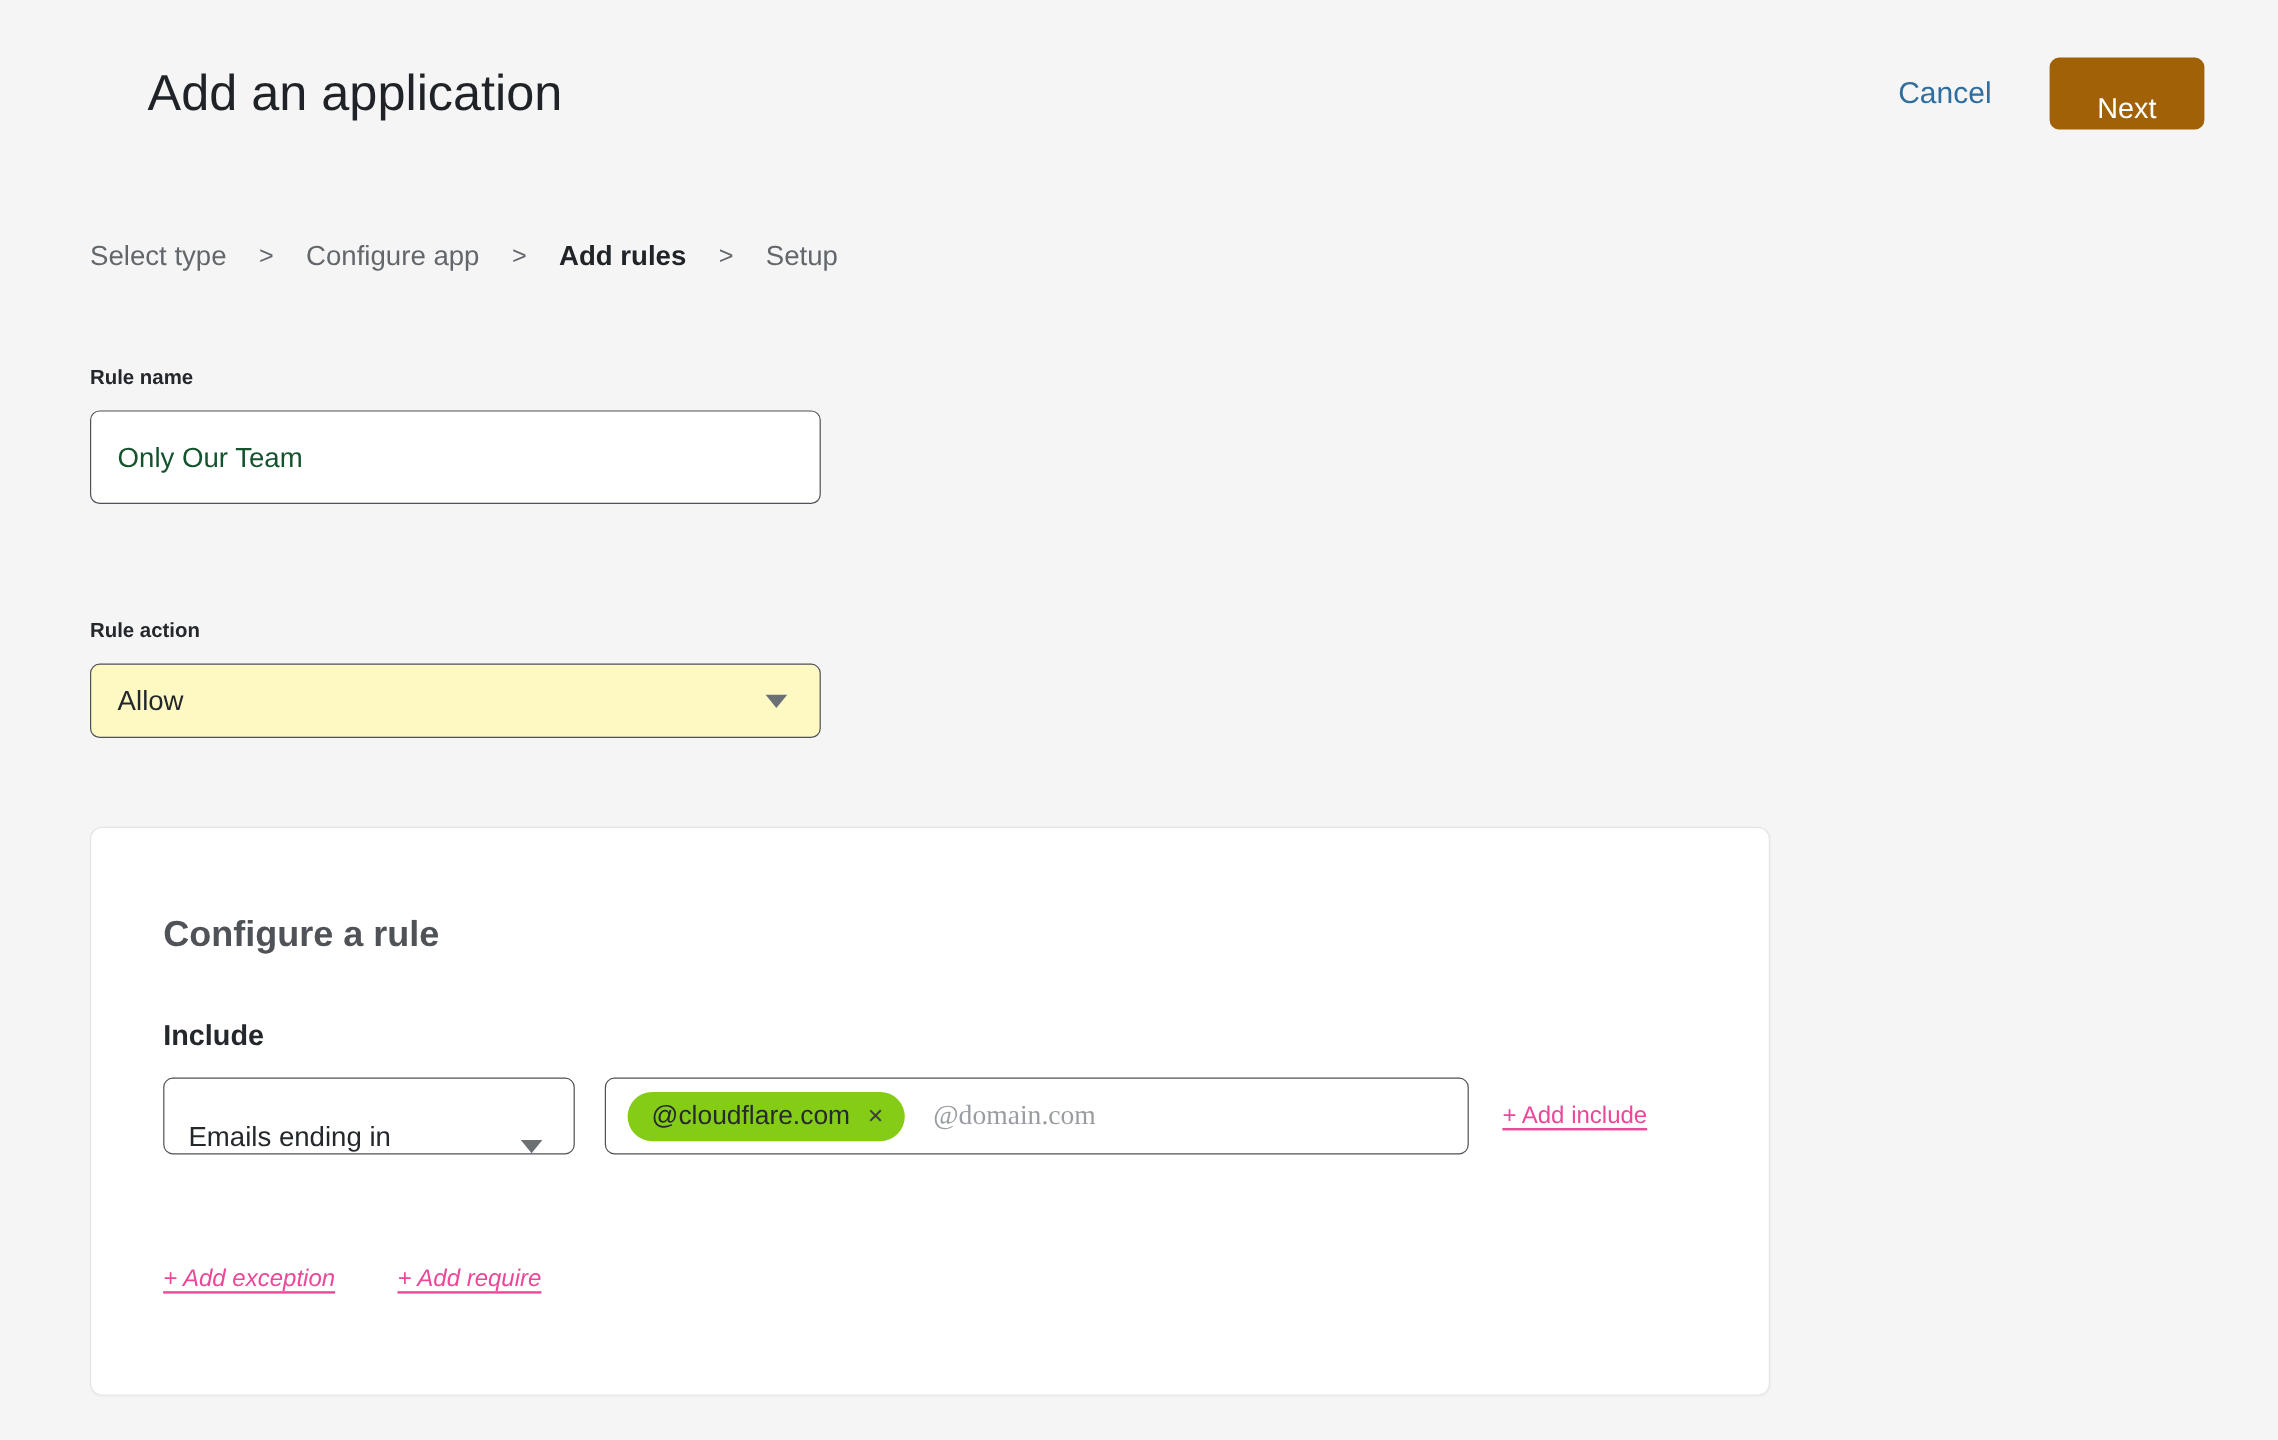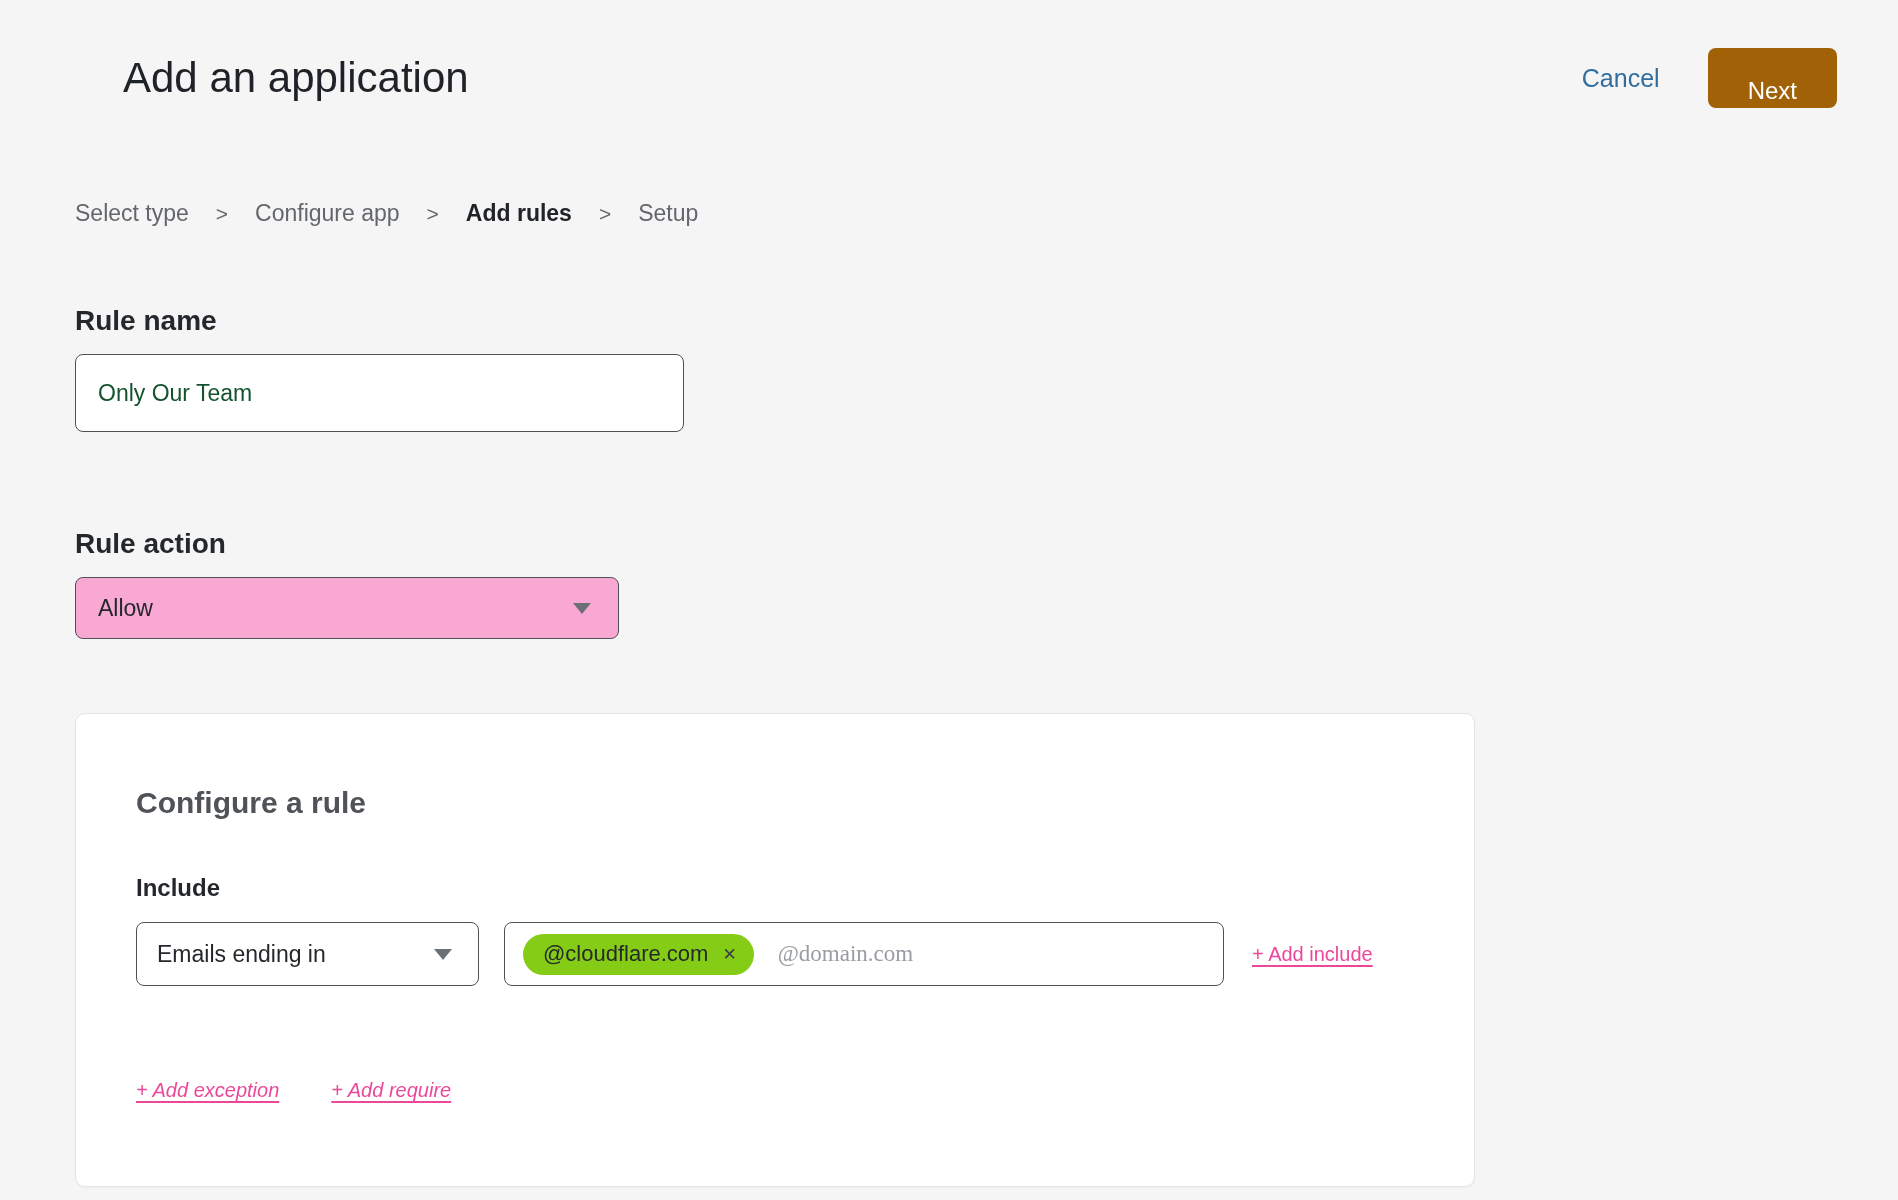--- a/index.html
+++ b/index.html
@@ -64,21 +64,21 @@
     gap: 27px;
     font-size: 23px;
     color: #63676c;
   }
   .crumb { color: #63676c; }
   .crumb.active { color: #202327; font-weight: 700; }
   .crumb-sep { color: #63676c; font-size: 21px; }
 
   
   .field-label {
-    font-size: 28px;
+    font-size: 17px;
     font-weight: 700;
     color: #24272b;
   }
   .rule-name-section { margin-top: 78px; }
   .text-input {
     display: block;
     margin-top: 17px;
     width: 609px;
     height: 78px;
     border: 1.5px solid #4e5156;
@@ -86,25 +86,25 @@
     background: #ffffff;
     font-size: 23px;
     font-family: inherit;
     color: #14532d;
     padding: 14px 22px;
     outline: none;
   }
   .rule-action-section { margin-top: 96px; }
   .select-box {
     margin-top: 17px;
-    width: 544px;
+    width: 609px;
     height: 62px;
     border: 1.5px solid #4e5156;
     border-radius: 8px;
-    background: #f9a8d4;
+    background: #fef9c3;
     display: flex;
     align-items: center;
     justify-content: space-between;
     padding: 0 27px 0 22px;
     font-size: 23px;
     color: #24272b;
     cursor: pointer;
   }
   .caret-down {
     width: 0;
@@ -142,21 +142,21 @@
     align-items: center;
     gap: 25px;
   }
   .selector-box {
     width: 343px;
     height: 64px;
     border: 1.5px solid #4e5156;
     border-radius: 8px;
     background: #ffffff;
     display: flex;
-    align-items: center;
+    align-items: flex-end;
     justify-content: space-between;
     padding: 0 26px 0 20px;
     font-size: 23px;
     color: #24272b;
     cursor: pointer;
     flex: none;
   }
   .chip-input-box {
     width: 720px;
     height: 64px;

